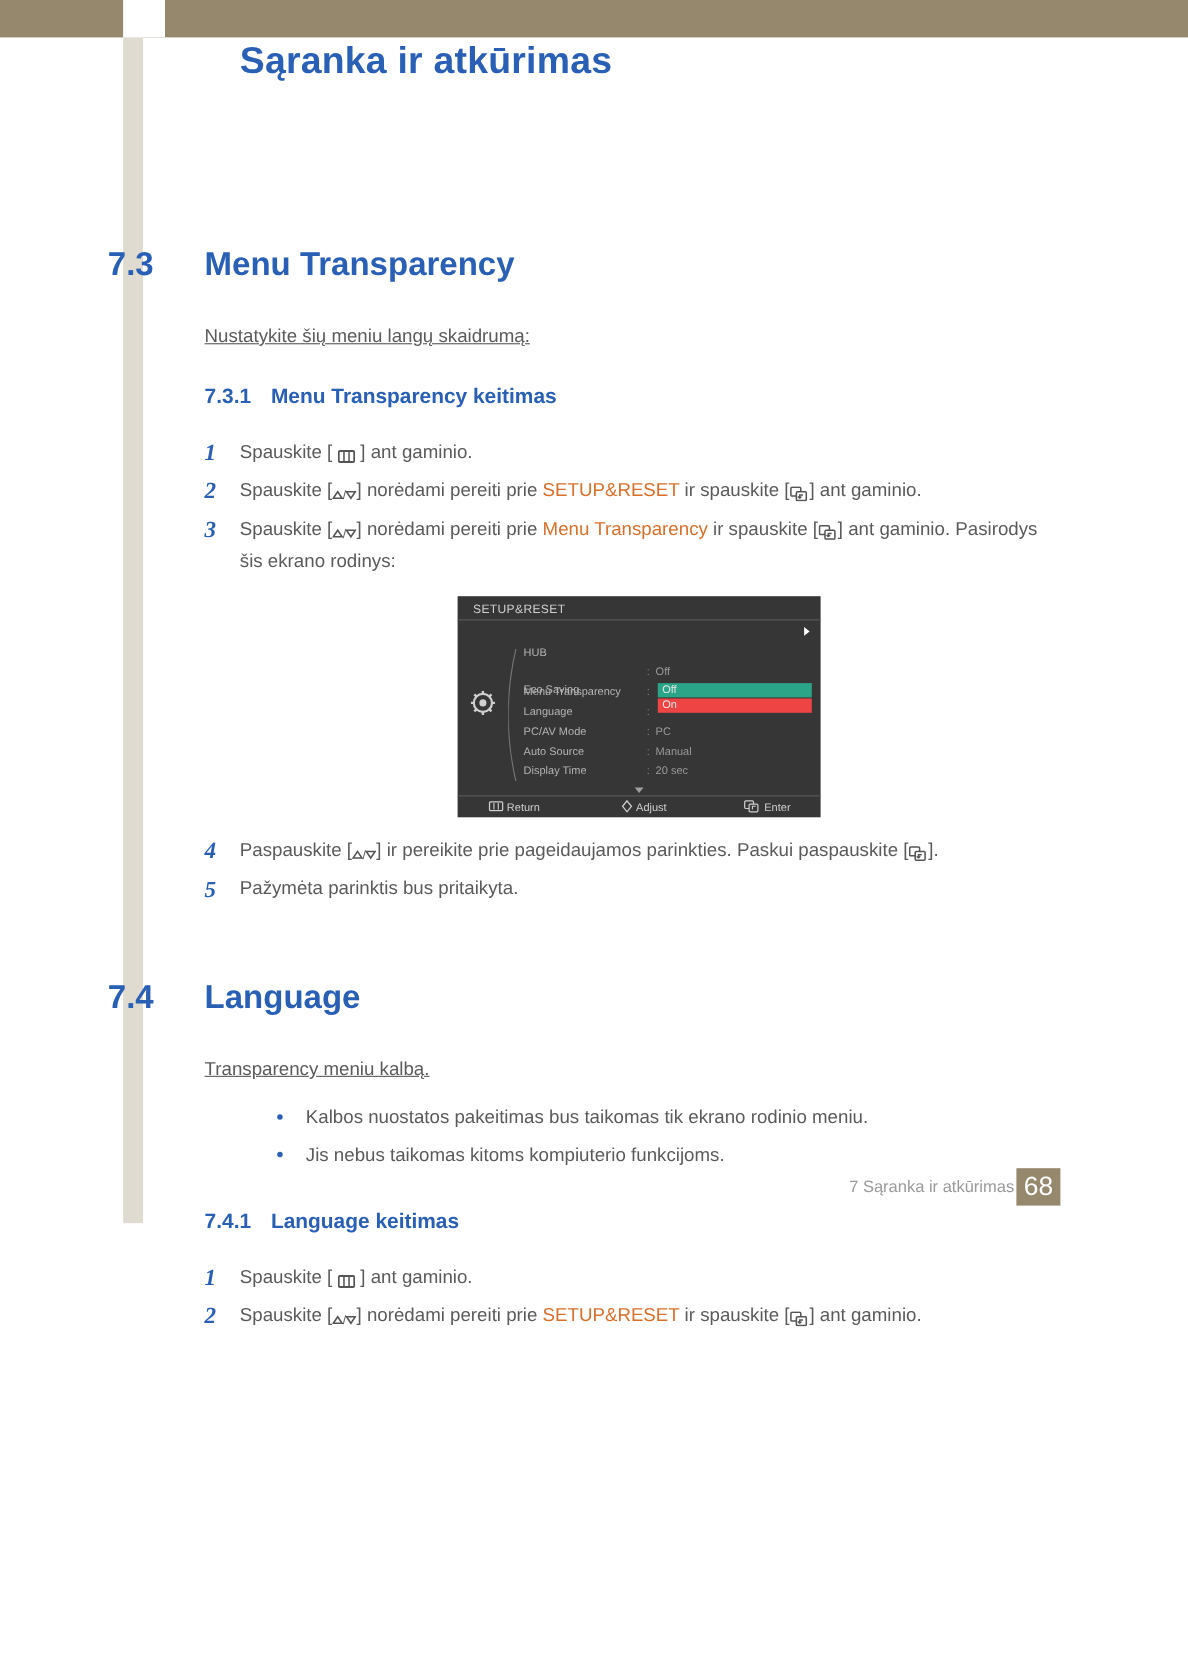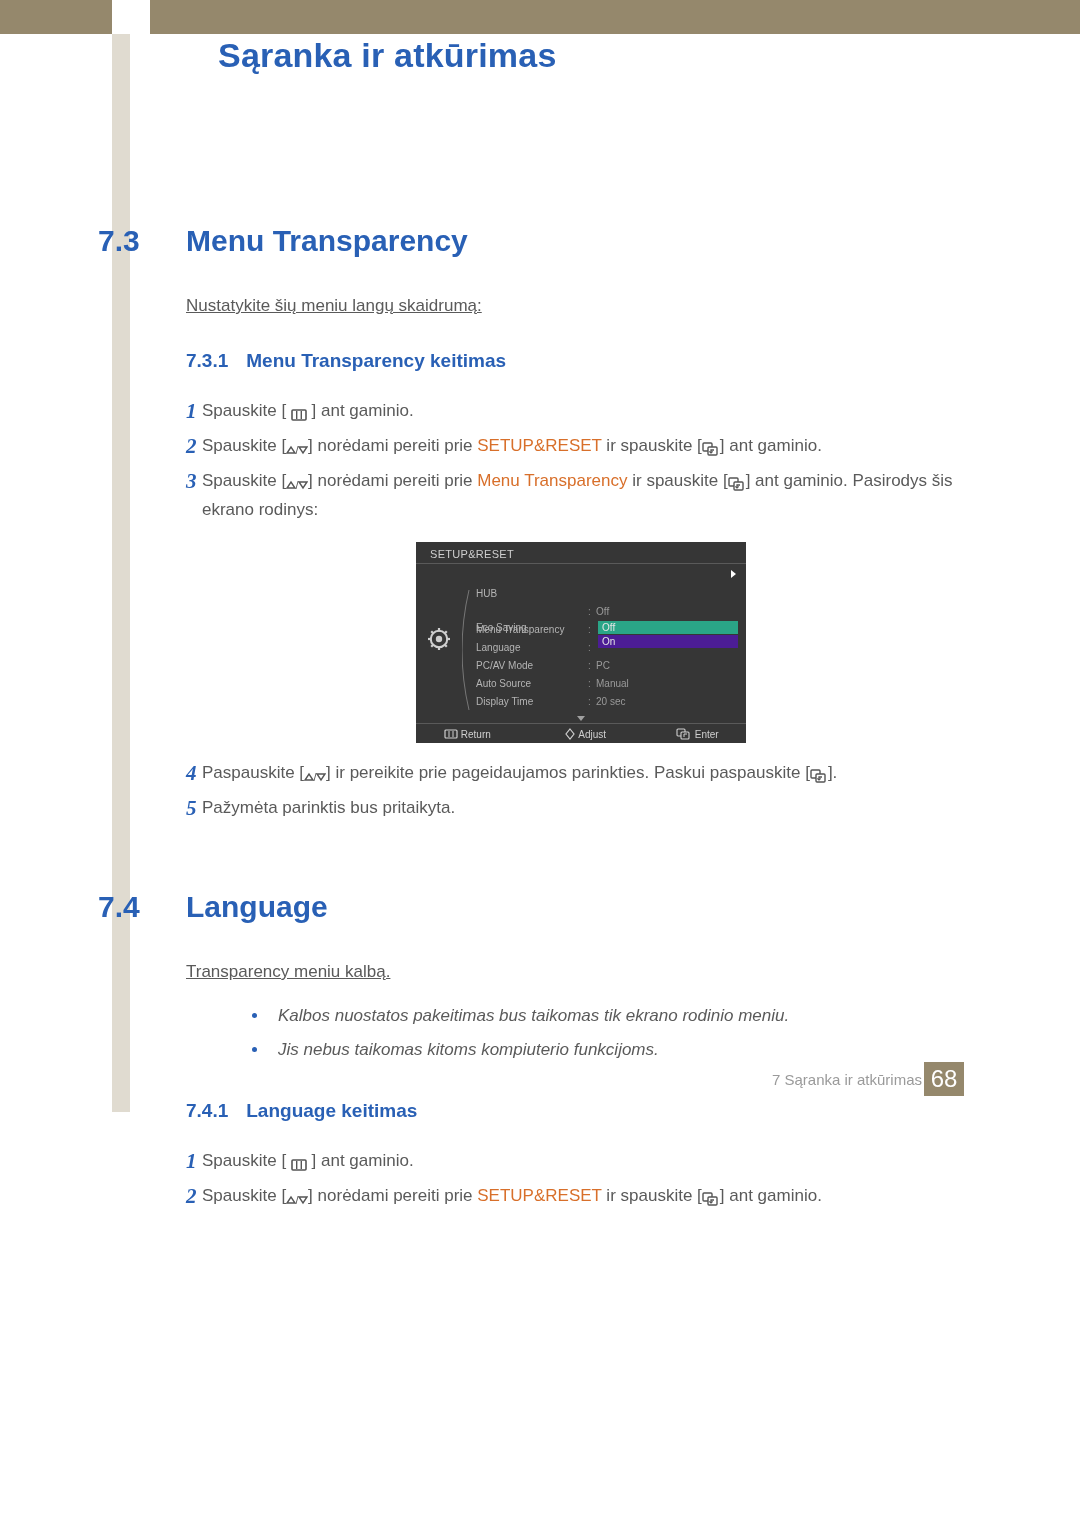--- a/index.html
+++ b/index.html
@@ -9,25 +9,25 @@
   .left-bar { position: absolute; top: 0; left: 112px; width: 18px; height: 100%; background: #e0dbd0; }
   .tab-box { position: absolute; top: 0; left: 112px; width: 38px; height: 34px; background: #fff; }
   .doc-title { position: absolute; top: 36px; left: 218px; font-size: 34px; font-weight: 600; color: #2960b5; letter-spacing: 0.2px; }
   .sec-num { position: absolute; left: 98px; font-size: 30px; font-weight: 600; color: #2960b5; }
   .sec-title { position: absolute; left: 186px; font-size: 30px; font-weight: 600; color: #2960b5; }
   .body-text { position: absolute; left: 186px; font-size: 17px; color: #5a5a5a; text-decoration: underline; }
   .subsection { position: absolute; left: 186px; font-size: 19px; color: #2960b5; font-weight: 600; }
   .ssnum { margin-right: 18px; }
   .ol-item { position: absolute; left: 186px; right: 120px; font-size: 17px; color: #5a5a5a; line-height: 1.5; }
   .ol-item .num { position: absolute; left: 0; top: -2px; font-size: 21px; font-style: italic; font-weight: 600; color: #2960b5; font-family: "Times New Roman", serif; }
-  .ol-item .txt { display: block; margin-left: 16px; }
+  .ol-item .txt { display: block; margin-left: 32px; }
   .orange { color: #d86f2a; }
   .icon-menu, .icon-updown, .icon-enter { display: inline-block; vertical-align: -3px; }
   .icon-menu svg, .icon-updown svg, .icon-enter svg { vertical-align: -2px; }
-  .bullet-row { position: absolute; font-size: 17px; color: #5a5a5a; font-style: italic; }
+  .bullet-row { position: absolute; font-size: 17px; color: #5a5a5a; }
   .bullet-row .dot { position: absolute; left: 0; top: 7px; width: 5px; height: 5px; border-radius: 50%; background: #2960b5; }
   .bullet-row .btxt { margin-left: 26px; display: block; }
   
   .osd { position: absolute; left: 416px; top: 542px; width: 330px; height: 201px; background: #363636; font-size: 11px; color: #bfbfbf; }
   .osd-head { position: absolute; left: 14px; top: 6px; font-size: 11px; color: #cfcfcf; letter-spacing: .3px; }
   .osd-headline { position: absolute; left: 0; top: 21px; width: 100%; height: 1px; background: #5a5a5a; }
   .osd-tri { position: absolute; right: 10px; top: 28px; width: 0; height: 0; border-top: 4px solid transparent; border-bottom: 4px solid transparent; border-left: 5px solid #fff; }
   .osd-gear { position: absolute; left: 12px; top: 86px; width: 22px; height: 22px; }
   .osd-curve { position: absolute; left: 46px; top: 48px; width: 8px; height: 120px; }
   .osd-row { position: absolute; left: 60px; font-size: 10px; color: #b4b4b4; }
@@ -119,21 +119,21 @@
         <path d="M7 0 Q0 30 0 60 Q0 90 7 120" fill="none" stroke="#777" stroke-width="1"></path>
       </svg>
 
     <div class="osd-row" style="top:46px">HUB</div>
     <div class="osd-row" style="top:80px">Eco Saving</div>
     <div class="osd-colon" style="top:64px">:</div>
     <div class="osd-val" style="top:64px">Off</div>
     <div class="osd-row" style="top:82px">Menu Transparency</div>
     <div class="osd-colon" style="top:82px">:</div>
     <div class="osd-sel" style="top:79px">Off</div>
-    <div class="osd-sel" style="top:93px;background:#4c1d95">On</div>
+    <div class="osd-sel" style="top:93px;background:#ef4444">On</div>
     <div class="osd-row" style="top:100px">Language</div>
     <div class="osd-colon" style="top:100px">:</div>
     <div class="osd-row" style="top:118px">PC/AV Mode</div>
     <div class="osd-colon" style="top:118px">:</div>
     <div class="osd-val" style="top:118px">PC</div>
     <div class="osd-row" style="top:136px">Auto Source</div>
     <div class="osd-colon" style="top:136px">:</div>
     <div class="osd-val" style="top:136px">Manual</div>
     <div class="osd-row" style="top:154px">Display Time</div>
     <div class="osd-colon" style="top:154px">:</div>

